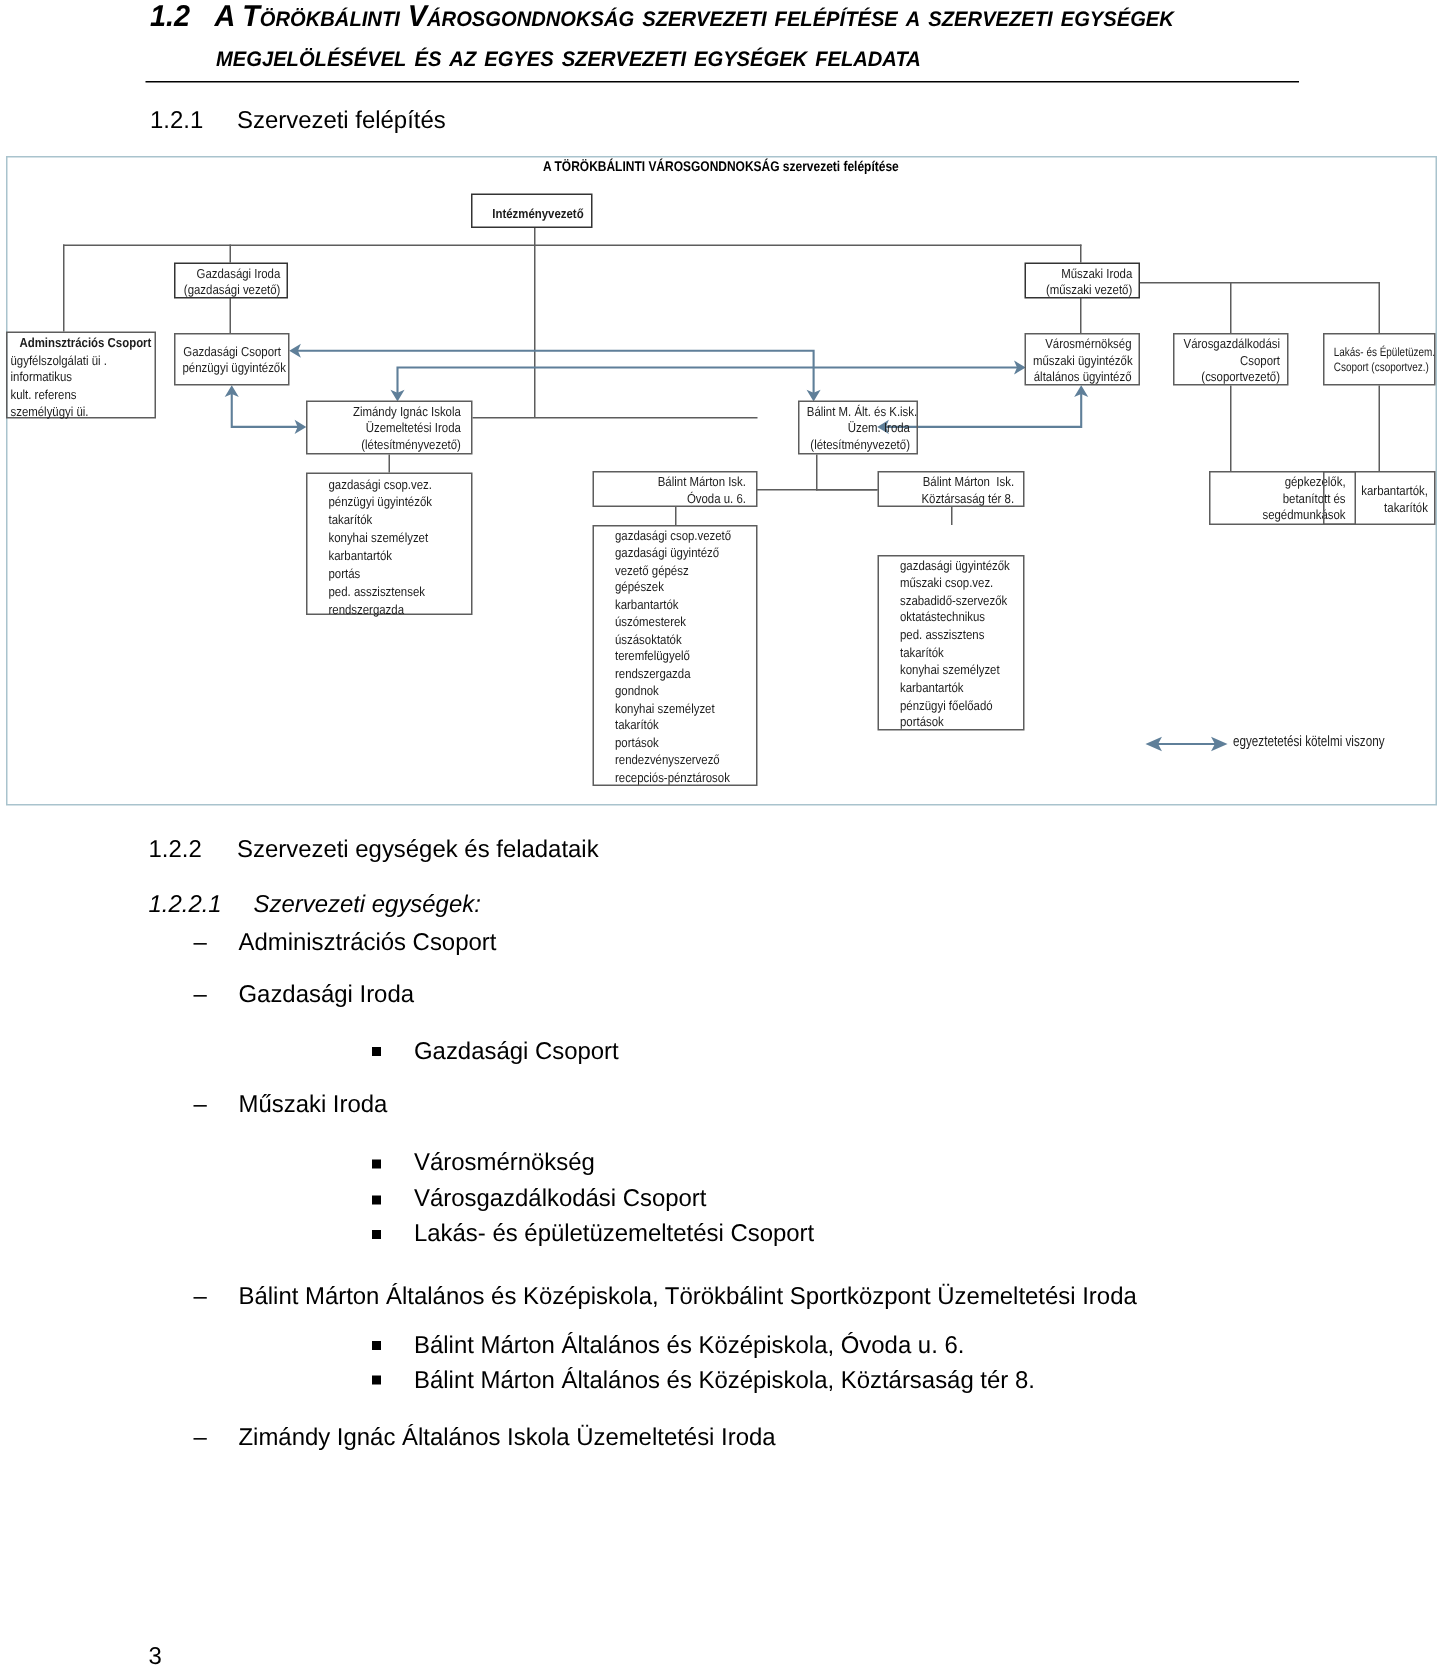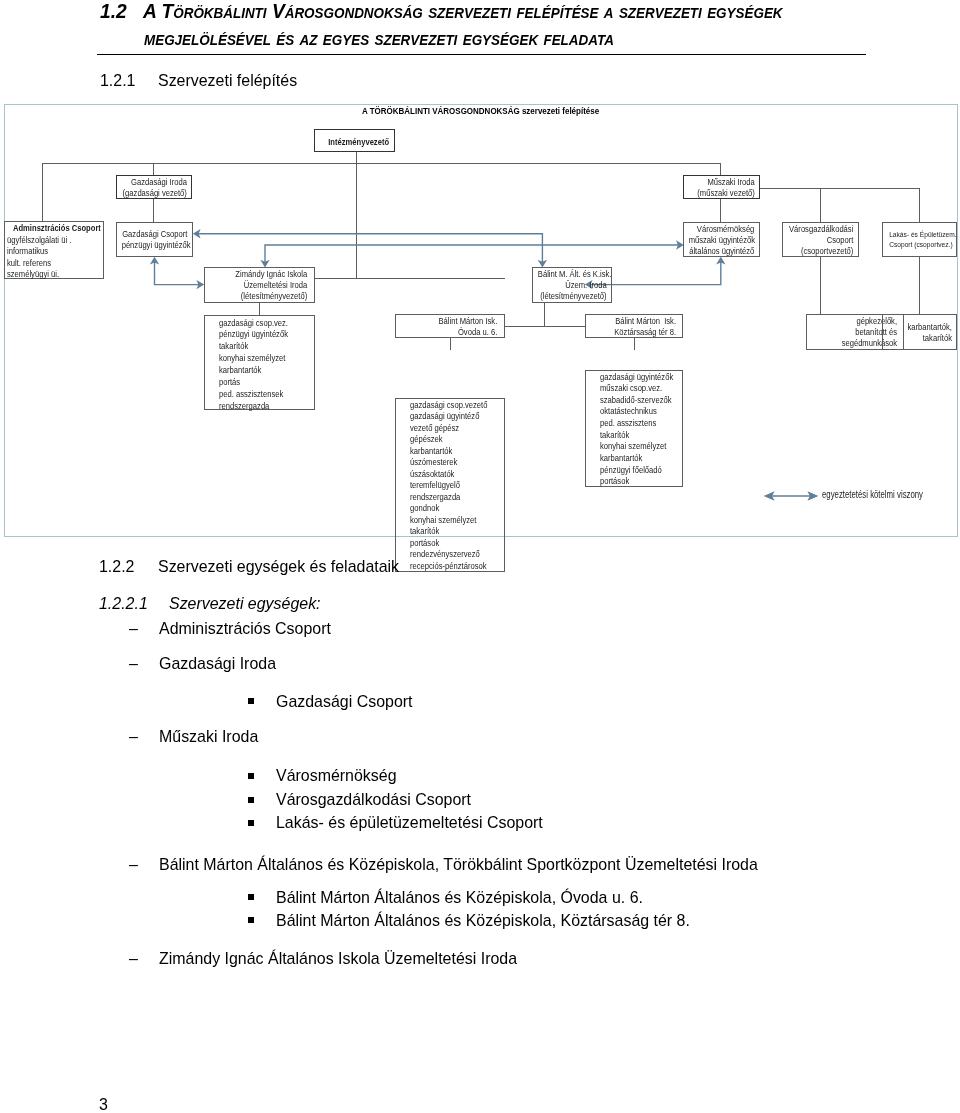--- a/index.html
+++ b/index.html
@@ -174,21 +174,21 @@
     <div>Bálint M. Ált. és K.isk.</div>
     <div>Üzem. Iroda</div>
     <div>(létesítményvezető)</div>
   </div>
 
   <div class="box" style="left:395px;top:314px;width:110px;height:23.5px;">
     <div>Bálint Márton Isk.</div>
     <div>Óvoda u. 6.</div>
   </div>
 
-  <div class="box lst" style="left:395px;top:350px;width:110px;height:174px;padding-top:0.5px;margin-top:48px;">
+  <div class="box lst" style="left:395px;top:350px;width:110px;height:174px;padding-top:0.5px;">
     <div>gazdasági csop.vezető</div>
     <div>gazdasági ügyintéző</div>
     <div>vezető gépész</div>
     <div>gépészek</div>
     <div>karbantartók</div>
     <div>úszómesterek</div>
     <div>úszásoktatók</div>
     <div>teremfelügyelő</div>
     <div>rendszergazda</div>
     <div>gondnok</div>

